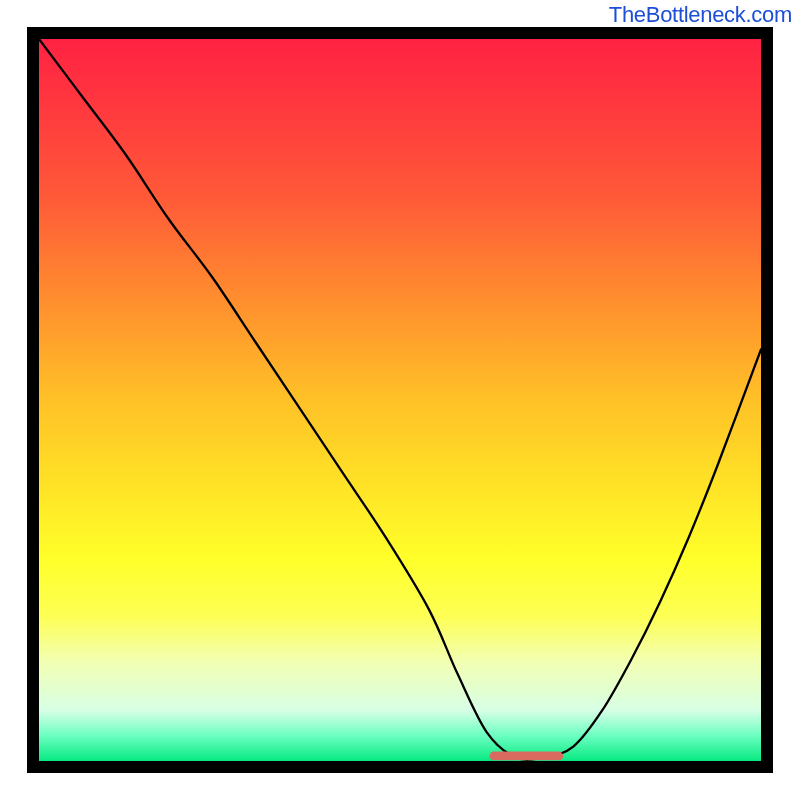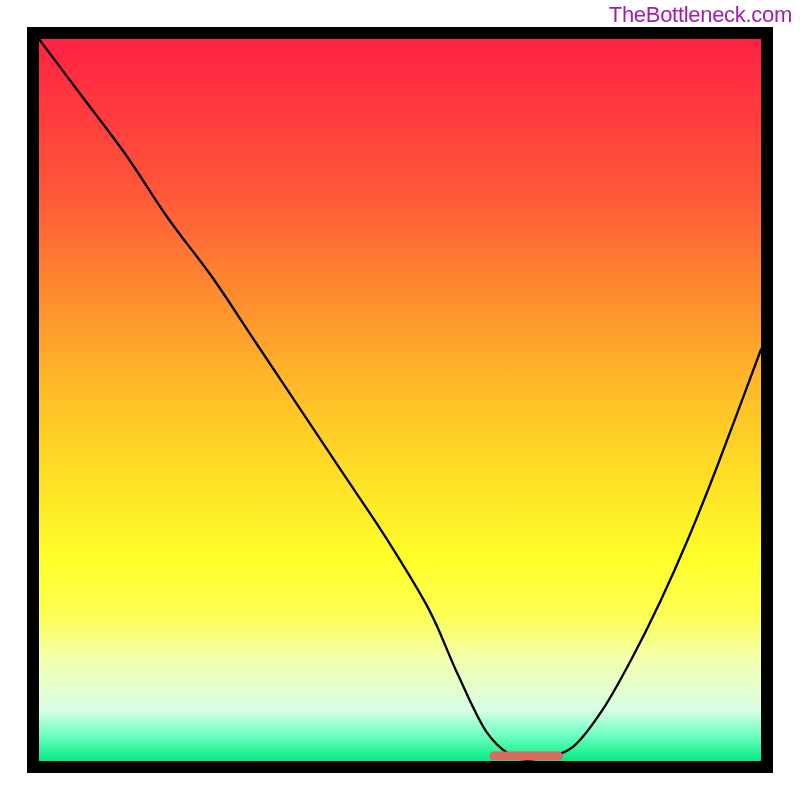--- a/index.html
+++ b/index.html
@@ -15,21 +15,21 @@
     position: relative;
     width: 800px;
     height: 800px;
   }
   .watermark {
     position: absolute;
     top: 2px;
     right: 8px;
     font-size: 22px;
     font-weight: 400;
-    color: #a21caf;
+    color: #1d4ed8;
     letter-spacing: -0.3px;
     z-index: 50;
   }
   .plot-frame {
     position: absolute;
     left: 27px;
     top: 27px;
     width: 746px;
     height: 746px;
     background: #000;

